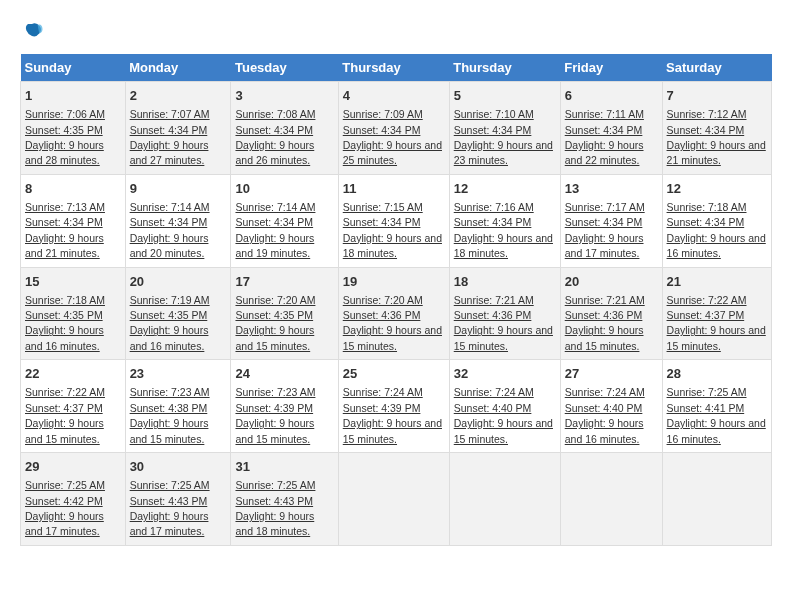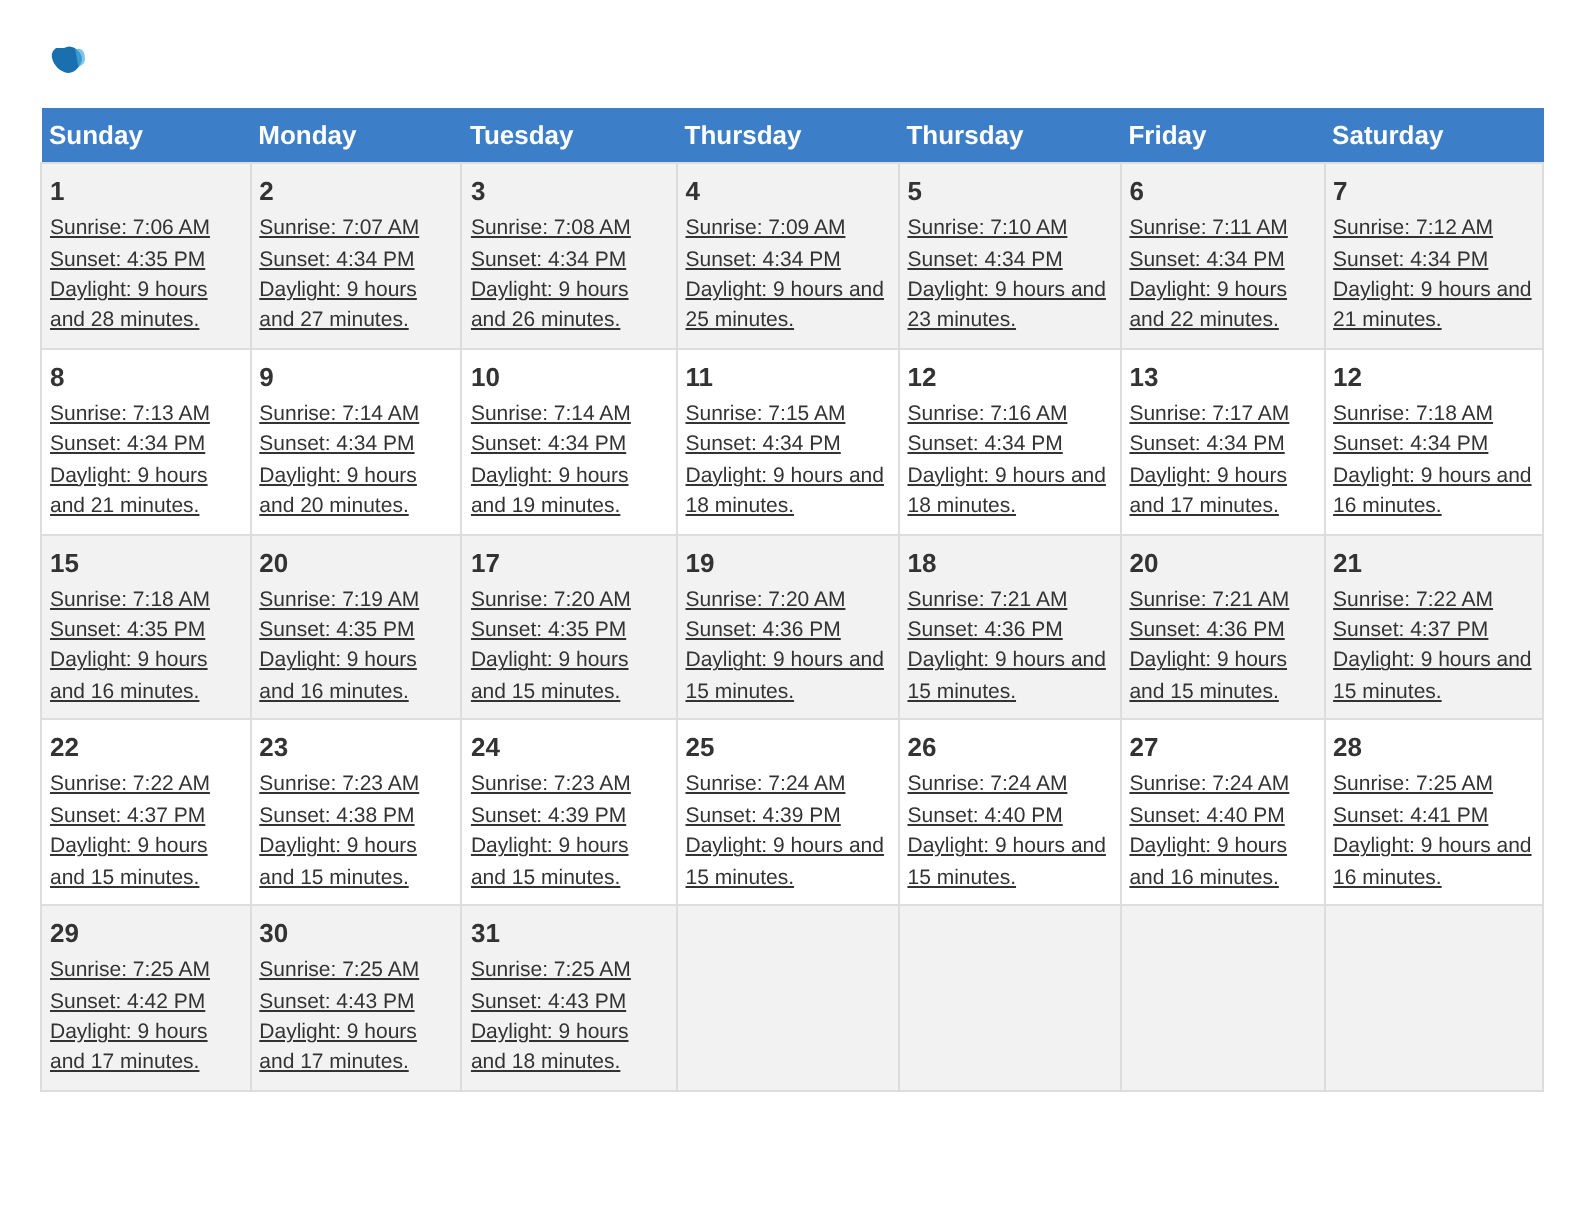--- a/index.html
+++ b/index.html
@@ -149,21 +149,21 @@
           <td><span class="day-number">19</span><span class="day-info">Sunrise: 7:20 AM<br>Sunset: 4:36 PM<br>Daylight: 9 hours and 15 minutes.</span></td>
           <td><span class="day-number">18</span><span class="day-info">Sunrise: 7:21 AM<br>Sunset: 4:36 PM<br>Daylight: 9 hours and 15 minutes.</span></td>
           <td><span class="day-number">20</span><span class="day-info">Sunrise: 7:21 AM<br>Sunset: 4:36 PM<br>Daylight: 9 hours and 15 minutes.</span></td>
           <td><span class="day-number">21</span><span class="day-info">Sunrise: 7:22 AM<br>Sunset: 4:37 PM<br>Daylight: 9 hours and 15 minutes.</span></td>
         </tr>
         <tr>
           <td><span class="day-number">22</span><span class="day-info">Sunrise: 7:22 AM<br>Sunset: 4:37 PM<br>Daylight: 9 hours and 15 minutes.</span></td>
           <td><span class="day-number">23</span><span class="day-info">Sunrise: 7:23 AM<br>Sunset: 4:38 PM<br>Daylight: 9 hours and 15 minutes.</span></td>
           <td><span class="day-number">24</span><span class="day-info">Sunrise: 7:23 AM<br>Sunset: 4:39 PM<br>Daylight: 9 hours and 15 minutes.</span></td>
           <td><span class="day-number">25</span><span class="day-info">Sunrise: 7:24 AM<br>Sunset: 4:39 PM<br>Daylight: 9 hours and 15 minutes.</span></td>
-          <td><span class="day-number">26</span><span class="day-info">Sunrise: 7:24 AM<br>Sunset: 4:40 PM<br>Daylight: 9 hours and 15 minutes.</span></td>
+          <td><span class="day-number">32</span><span class="day-info">Sunrise: 7:24 AM<br>Sunset: 4:40 PM<br>Daylight: 9 hours and 15 minutes.</span></td>
           <td><span class="day-number">27</span><span class="day-info">Sunrise: 7:24 AM<br>Sunset: 4:40 PM<br>Daylight: 9 hours and 16 minutes.</span></td>
           <td><span class="day-number">28</span><span class="day-info">Sunrise: 7:25 AM<br>Sunset: 4:41 PM<br>Daylight: 9 hours and 16 minutes.</span></td>
         </tr>
         <tr>
           <td><span class="day-number">29</span><span class="day-info">Sunrise: 7:25 AM<br>Sunset: 4:42 PM<br>Daylight: 9 hours and 17 minutes.</span></td>
           <td><span class="day-number">30</span><span class="day-info">Sunrise: 7:25 AM<br>Sunset: 4:43 PM<br>Daylight: 9 hours and 17 minutes.</span></td>
           <td><span class="day-number">31</span><span class="day-info">Sunrise: 7:25 AM<br>Sunset: 4:43 PM<br>Daylight: 9 hours and 18 minutes.</span></td>
           <td class="empty-cell"></td>
           <td class="empty-cell"></td>
           <td class="empty-cell"></td>

